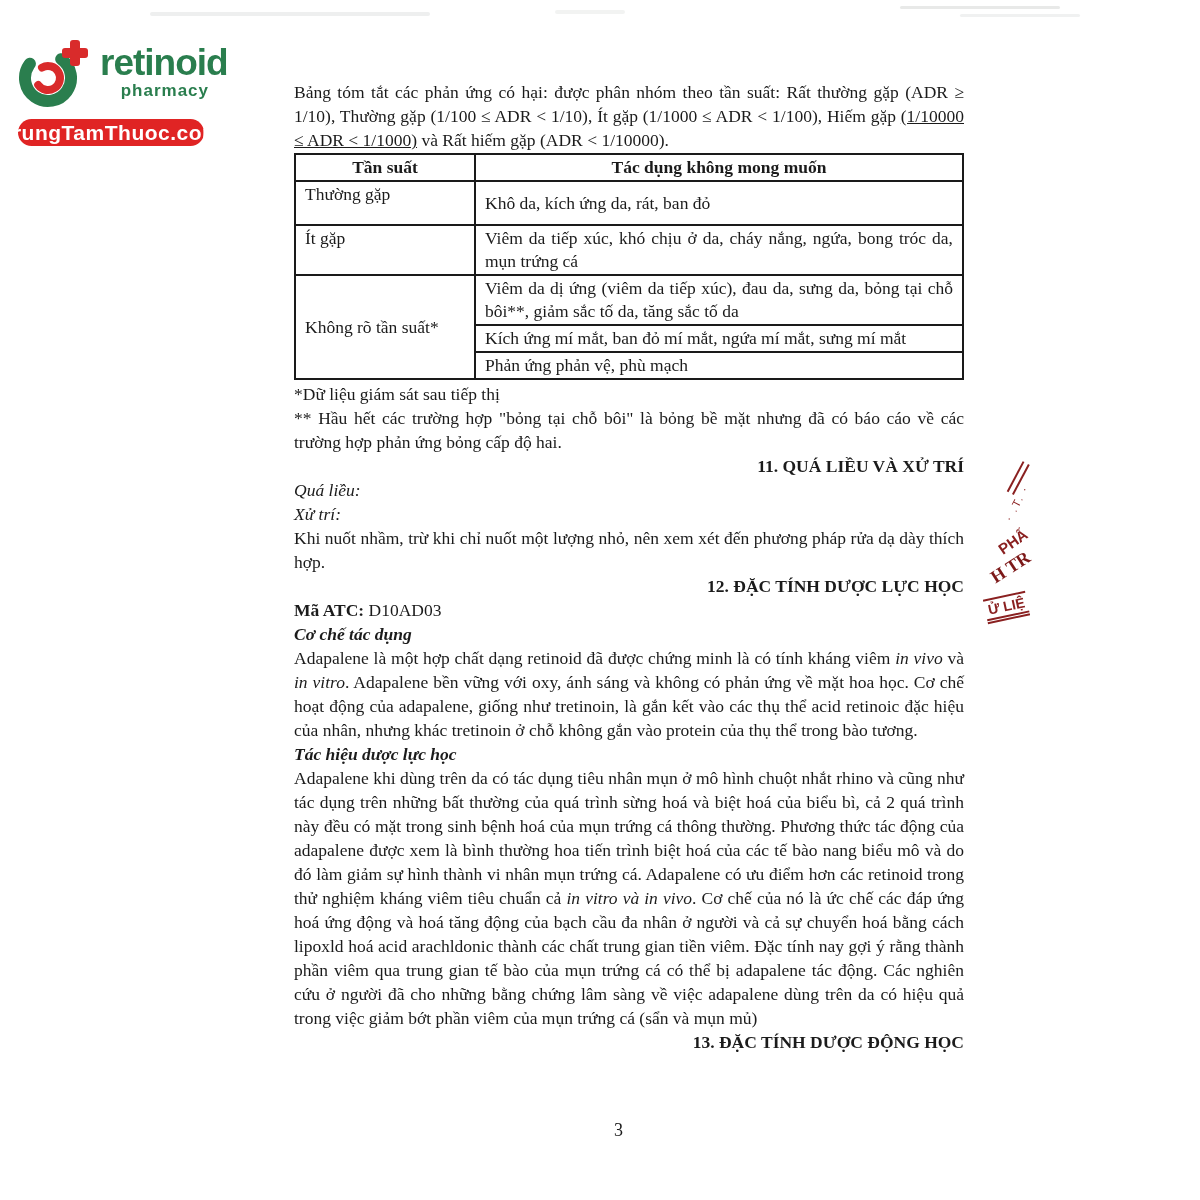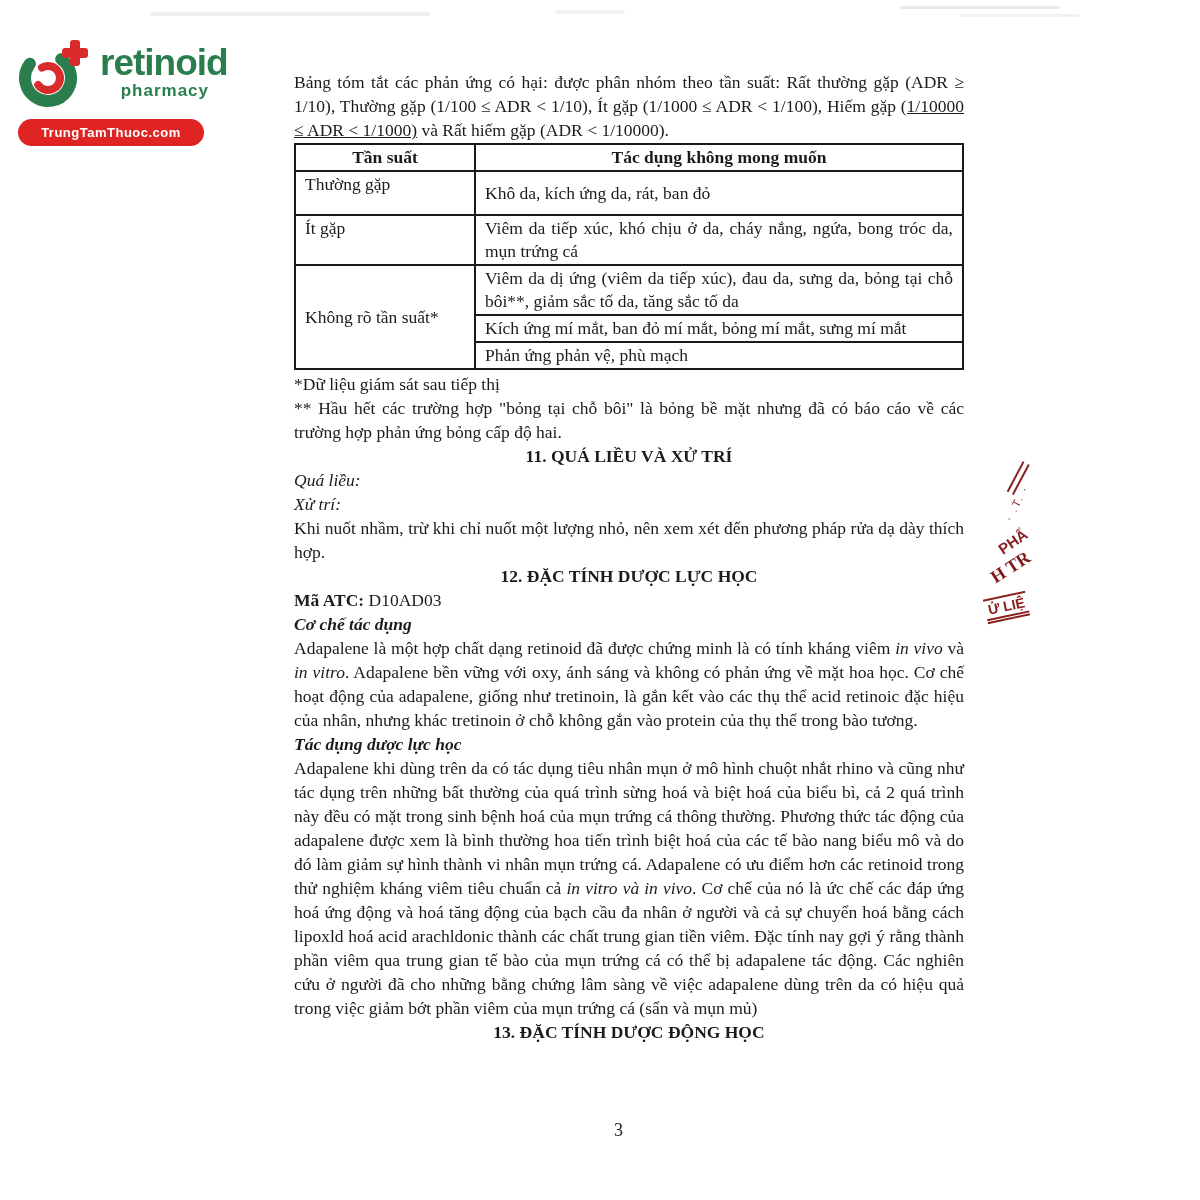--- a/index.html
+++ b/index.html
@@ -14,30 +14,30 @@
   .a4 { left: 960px; top: 14px; width: 120px; height: 3px; background: rgba(90,100,95,0.09); }
 
   
   .logo { position: absolute; left: 18px; top: 38px; width: 220px; }
   .logo-row { display: flex; align-items: flex-start; }
   .logo-mark { width: 72px; height: 72px; flex: 0 0 auto; }
   .logo-words { margin-left: 10px; margin-top: 10px; font-family: "Liberation Sans", sans-serif; }
   .logo-central { font-size: 37px; font-weight: bold; color: #2a7e4e; line-height: 30px; letter-spacing: -1px; }
   .logo-pharmacy { font-size: 17px; font-weight: bold; color: #2a7e4e; letter-spacing: 1px; margin-top: 3px; margin-left: 2px; text-align: center; }
   .logo-pill { margin-top: 9px; width: 186px; height: 27px; background: #e02424; border-radius: 14px; display: flex; align-items: center; justify-content: center; }
-  .logo-pill span { color: #ffffff; font-family: "Liberation Sans", sans-serif; font-weight: bold; font-size: 13px; letter-spacing: .5px; }
+  .logo-pill span { color: #ffffff; font-family: "Liberation Sans", sans-serif; font-weight: bold; font-size: 21px; letter-spacing: .5px; }
 
   
-  .content { position: absolute; left: 294px; top: 70px; width: 670px; font-size: 17.5px; line-height: 24px; text-align: justify; }
+  .content { position: absolute; left: 294px; top: 80px; width: 670px; font-size: 17.5px; line-height: 24px; text-align: justify; }
   .content p { margin: 0; }
   .bold { font-weight: bold; }
   .bi { font-weight: bold; font-style: italic; }
   .it { font-style: italic; }
   .u  { text-decoration: underline; }
-  .heading { font-weight: bold; text-align: center; }
+  .heading { font-weight: bold; text-align: right; }
 
   
   table.adr { border-collapse: collapse; width: 100%; margin: 1px 0 2px 0; }
   table.adr th, table.adr td { border: 2px solid #1a1a1a; font-size: 17.5px; line-height: 23px; }
   table.adr th { font-weight: bold; text-align: center; padding: 1px 22px; }
   table.adr td { padding: 1px 9px; }
   td.freq { width: 180px; }
   .v-top { vertical-align: top; }
   .v-mid { vertical-align: middle; }
   tr.tall-row td.eff { height: 44px; vertical-align: middle; }
@@ -105,21 +105,21 @@
       </tr>
       <tr class="two-line">
         <td class="freq v-top">Ít gặp</td>
         <td class="eff">Viêm da tiếp xúc, khó chịu ở da, cháy nắng, ngứa, bong tróc da, mụn trứng cá</td>
       </tr>
       <tr class="two-line">
         <td class="freq v-mid" rowspan="3">Không rõ tần suất*</td>
         <td class="eff">Viêm da dị ứng (viêm da tiếp xúc), đau da, sưng da, bỏng tại chỗ bôi**, giảm sắc tố da, tăng sắc tố da</td>
       </tr>
       <tr>
-        <td class="eff">Kích ứng mí mắt, ban đỏ mí mắt, bỏng mí mắt, sưng mí mắt</td>
+        <td class="eff">Kích ứng mí mắt, ban đỏ mí mắt, ngứa mí mắt, sưng mí mắt</td>
       </tr>
       <tr>
         <td class="eff">Phản ứng phản vệ, phù mạch</td>
       </tr>
     </tbody>
   </table>
 
   <p>*Dữ liệu giám sát sau tiếp thị</p>
   <p>** Hầu hết các trường hợp "bỏng tại chỗ bôi" là bỏng bề mặt nhưng đã có báo cáo về các trường hợp phản ứng bỏng cấp độ hai.</p>
 
@@ -127,21 +127,21 @@
   <p class="it">Quá liều:</p>
   <p class="it">Xử trí:</p>
   <p>Khi nuốt nhầm, trừ khi chỉ nuốt một lượng nhỏ, nên xem xét đến phương pháp rửa dạ dày thích hợp.</p>
 
   <p class="heading">12. ĐẶC TÍNH DƯỢC LỰC HỌC</p>
   <p><span class="bold">Mã ATC:</span><span> D10AD03</span></p>
 
   <p class="bi">Cơ chế tác dụng</p>
   <p><span>Adapalene là một hợp chất dạng retinoid đã được chứng minh là có tính kháng viêm </span><span class="it">in vivo</span><span> và </span><span class="it">in vitro</span><span>. Adapalene bền vững với oxy, ánh sáng và không có phản ứng về mặt hoa học. Cơ chế hoạt động của adapalene, giống như tretinoin, là gắn kết vào các thụ thể acid retinoic đặc hiệu của nhân, nhưng khác tretinoin ở chỗ không gắn vào protein của thụ thể trong bào tương.</span></p>
 
-  <p class="bi">Tác dụng dược lực học</p>
+  <p class="bi">Tác hiệu dược lực học</p>
   <p><span>Adapalene khi dùng trên da có tác dụng tiêu nhân mụn ở mô hình chuột nhắt rhino và cũng như tác dụng trên những bất thường của quá trình sừng hoá và biệt hoá của biểu bì, cả 2 quá trình này đều có mặt trong sinh bệnh hoá của mụn trứng cá thông thường. Phương thức tác động của adapalene được xem là bình thường hoa tiến trình biệt hoá của các tế bào nang biểu mô và do đó làm giảm sự hình thành vi nhân mụn trứng cá. Adapalene có ưu điểm hơn các retinoid trong thử nghiệm kháng viêm tiêu chuẩn cả </span><span class="it">in vitro và in vivo</span><span>. Cơ chế của nó là ức chế các đáp ứng hoá ứng động và hoá tăng động của bạch cầu đa nhân ở người và cả sự chuyển hoá bằng cách lipoxld hoá acid arachldonic thành các chất trung gian tiền viêm. Đặc tính nay gợi ý rằng thành phần viêm qua trung gian tế bào của mụn trứng cá có thể bị adapalene tác động. Các nghiên cứu ở người đã cho những bằng chứng lâm sàng về việc adapalene dùng trên da có hiệu quả trong việc giảm bớt phần viêm của mụn trứng cá (sẩn và mụn mủ)</span></p>
 
   <p class="heading">13. ĐẶC TÍNH DƯỢC ĐỘNG HỌC</p>
 
 </div>
 
 <div class="stamp">
   <div class="frag s-lines1">
       <i></i>
       <i></i>

